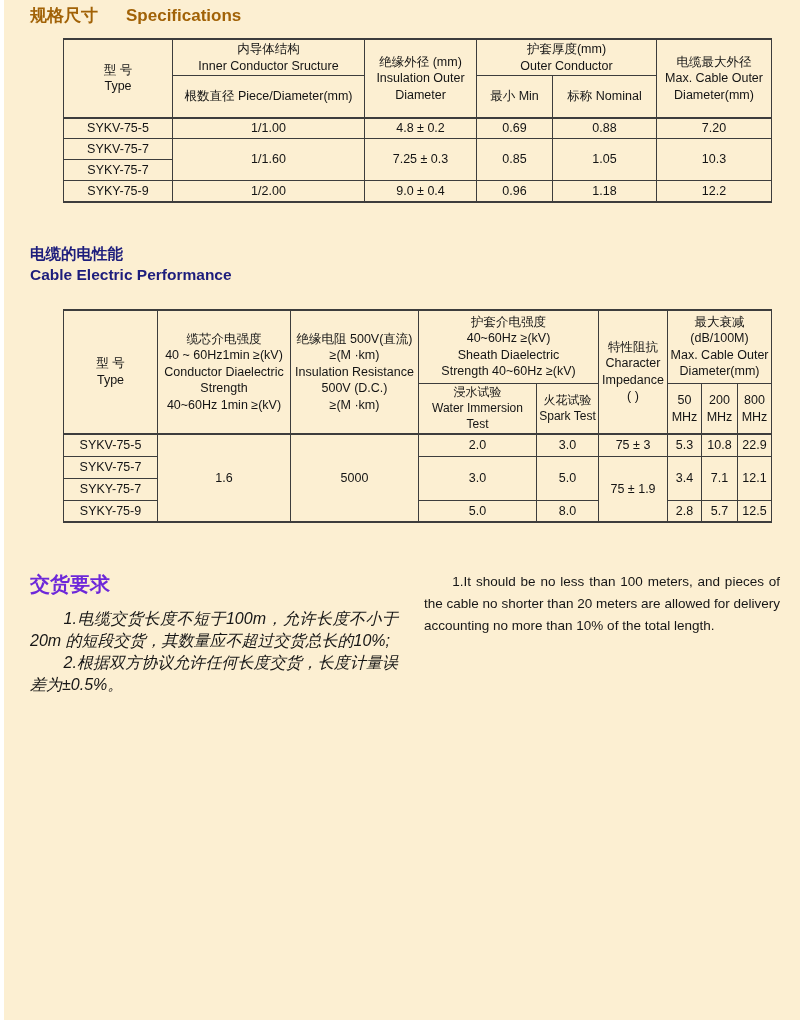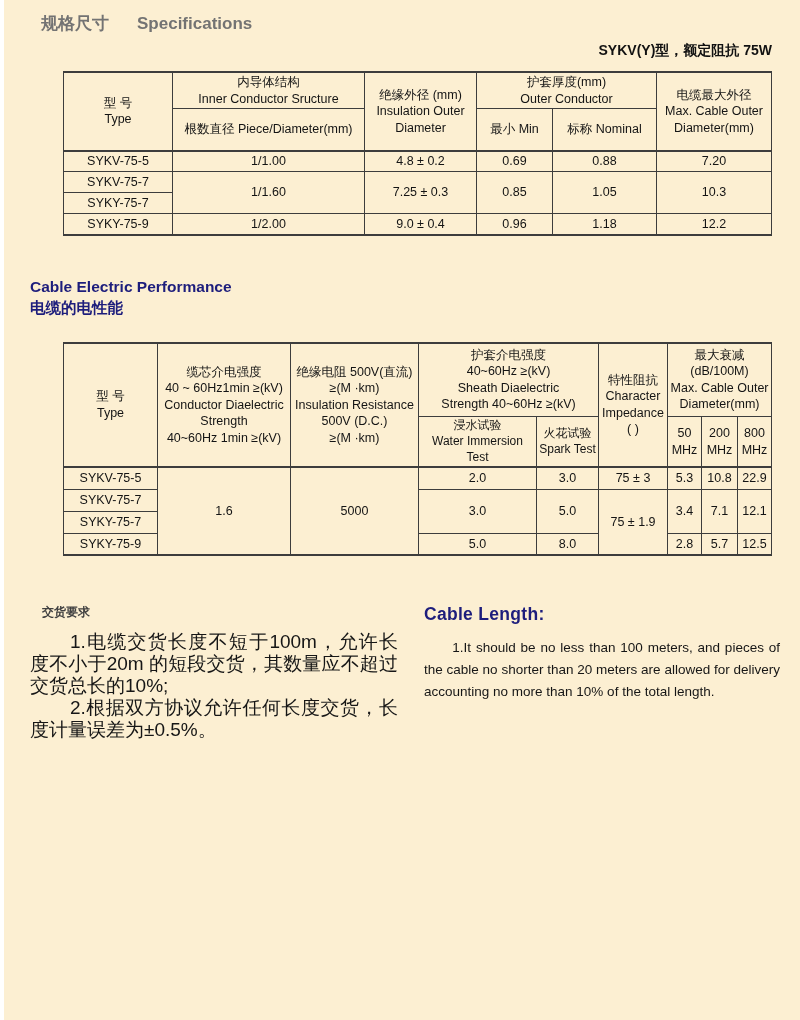--- a/index.html
+++ b/index.html
@@ -8,21 +8,21 @@
     width:800px; height:1020px;
     background:#fcefd2;
     font-family:"Liberation Sans", sans-serif;
     color:#161616;
     position:relative;
     overflow:hidden;
   }
   .edge-strip { position:absolute; left:0; top:0; width:4px; height:1020px; background:#ffffff; }
 
   
-  .h1 { padding:12px 0 0 30px; font-size:17px; font-weight:bold; color:#737373;margin-left:11px; }
+  .h1 { padding:4px 0 0 30px; font-size:17px; font-weight:bold; color:#a16207; }
   .h1 .gap { display:inline-block; width:28px; }
   .subtitle { text-align:right; padding-right:28px; margin-top:5px; font-size:14px; font-weight:bold; line-height:20px; color:#111; }
   .h2 { margin:40px 0 0 30px; font-size:15.5px; font-weight:bold; color:#1d1d7c; line-height:21px; }
 
   
   table.spec {
     margin-left:63px; border-collapse:collapse; table-layout:fixed;
     width:708px;
     border-top:2px solid #3d3d3d; border-bottom:2px solid #3d3d3d;
     border-left:1px solid #3d3d3d; border-right:1px solid #3d3d3d;
@@ -36,37 +36,36 @@
     font-weight:normal; text-align:center; vertical-align:middle;
     padding:1px 2px; font-size:12.5px; line-height:1.32;
     white-space:pre-line; color:#141414;
   }
   .spec th.sm { font-size:12px; }
 
   
   .cols { display:flex; margin:48px 20px 0 30px; gap:26px; }
   .col-left { width:368px; }
   .col-right { flex:1; }
-  .sec-title-zh { font-size:12px; font-weight:bold; color:#404040; margin:0 0 10px 12px; }
+  .sec-title-zh { font-size:20px; font-weight:bold; color:#6d28d9; margin:0 0 10px 0; }
   .sec-title-en { font-size:17.5px; font-weight:bold; color:#1d1d7c; margin:0 0 12px 0; letter-spacing:0.3px; }
   .col p { margin:0; text-align:justify; text-indent:2.1em; }
-  .col-left p { font-size:19px; line-height:22px; }
+  .col-left p { font-size:16px; line-height:22px;font-style:italic; }
   .col-right p { font-size:13.5px; line-height:22px; }
 </style>
 </head>
 <body>
 
 <div class="edge-strip"></div>
 
 <div class="h1">
   <span>规格尺寸</span><span class="gap"></span><span>Specifications</span>
 </div>
 
 <div class="subtitle">
-  <div>SYKV(Y)型，额定阻抗 75W</div>
 </div>
 
 <table class="spec t1">
   <colgroup>
     <col style="width:109px">
       <col style="width:192px">
       <col style="width:112px">
     <col style="width:76px">
       <col style="width:104px">
       <col style="width:115px">
@@ -117,22 +116,22 @@
       <td>1/2.00</td>
       <td>9.0 ± 0.4</td>
       <td>0.96</td>
       <td>1.18</td>
       <td>12.2</td>
     </tr>
   </tbody>
 </table>
 
 <div class="h2">
+  <div>电缆的电性能</div>
   <div>Cable Electric Performance</div>
-  <div>电缆的电性能</div>
 </div>
 
 <table class="spec t2">
   <colgroup>
     <col style="width:94px">
       <col style="width:133px">
       <col style="width:128px">
     <col style="width:118px">
       <col style="width:62px">
       <col style="width:69px">
@@ -215,16 +214,15 @@
   </tbody>
 </table>
 
 <div class="cols">
   <div class="col col-left">
     <div class="sec-title-zh">交货要求</div>
     <p>1.电缆交货长度不短于100m，允许长度不小于20m 的短段交货，其数量应不超过交货总长的10%;</p>
     <p>2.根据双方协议允许任何长度交货，长度计量误差为±0.5%。</p>
   </div>
   <div class="col col-right">
-    <div class="sec-title-en">Cable Length:</div>
     <p>1.It should be no less than 100 meters, and pieces of the cable no shorter  than 20 meters are allowed for delivery accounting no more than 10% of the total length.</p>
   </div>
 </div>
 
 </body></html>

